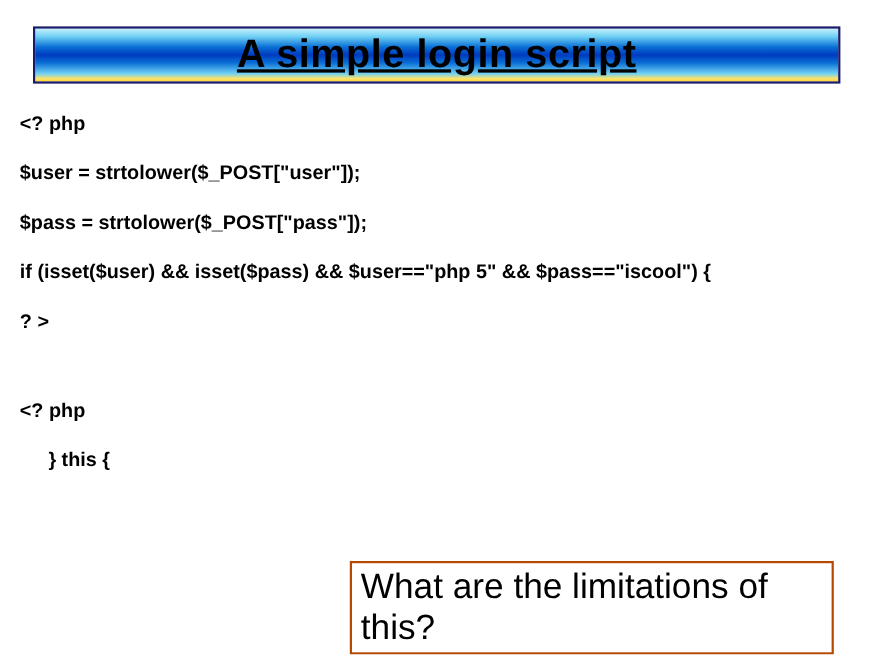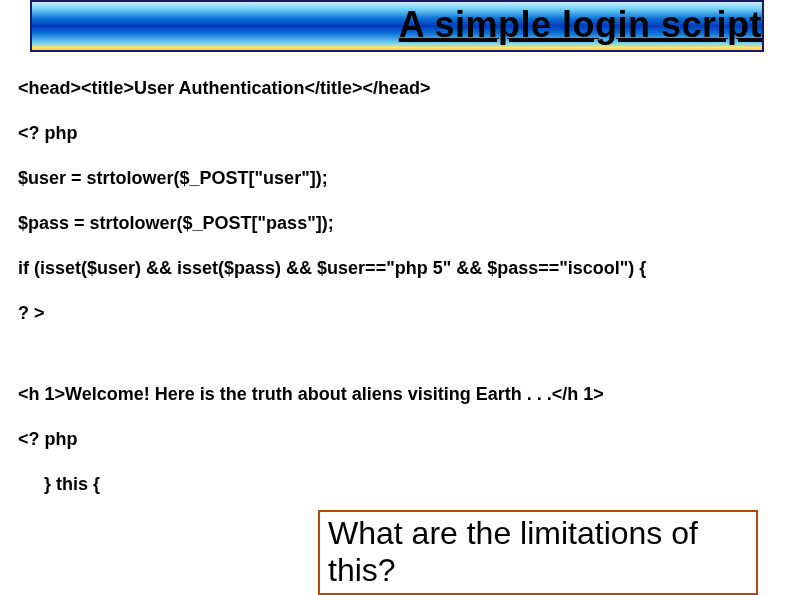--- a/index.html
+++ b/index.html
@@ -5,34 +5,33 @@
   * { margin: 0; padding: 0; box-sizing: border-box; }
   body {
     width: 794px;
     height: 595px;
     background: #fff;
     font-family: Arial, Helvetica, sans-serif;
     position: relative;
     overflow: hidden;
   }
   .title-bar {
-    margin: 0 30px 0 30px;
+    margin: 24px 30px 0 30px;
     border: 2px solid #1a1a6a;
     background: linear-gradient(to bottom,
       #c6f0fb 0%,
       #6fd0f4 15%,
       #0a6fd6 35%,
       #003bbf 50%,
       #0a6fd6 65%,
       #6fd0f4 85%,
       #ffe36a 95%,
       #ffd52a 100%);
-    text-align: right;
+    text-align: center;
     padding: 2px 0 4px 0;
-    text-decoration: underline;
   }
   .title-bar span {
     font-size: 36px;
     font-weight: bold;
     color: #000;
     text-decoration: underline;
     letter-spacing: 0.5px;
   }
   .code-block {
     margin: 2px 0 0 18px;
@@ -61,28 +60,26 @@
   }
 </style>
 </head>
 <body>
 
 <div class="title-bar">
   <span>A simple login script</span>
 </div>
 
 <div class="code-block">
-<div>&lt;head&gt;&lt;title&gt;User Authentication&lt;/title&gt;&lt;/head&gt;</div>
 <div>&lt;? php</div>
 <div>$user = strtolower($_POST["user"]);</div>
 <div>$pass = strtolower($_POST["pass"]);</div>
 <div>if (isset($user) &amp;&amp; isset($pass) &amp;&amp; $user=="php 5" &amp;&amp; $pass=="iscool") {</div>
 <div>? &gt;</div>
 <div class="gap"></div>
-<div>&lt;h 1&gt;Welcome! Here is the truth about aliens visiting Earth . . .&lt;/h 1&gt;</div>
 <div>&lt;? php</div>
 <div class="indent">} this {</div>
 
 
 
 
 
 
 
 

